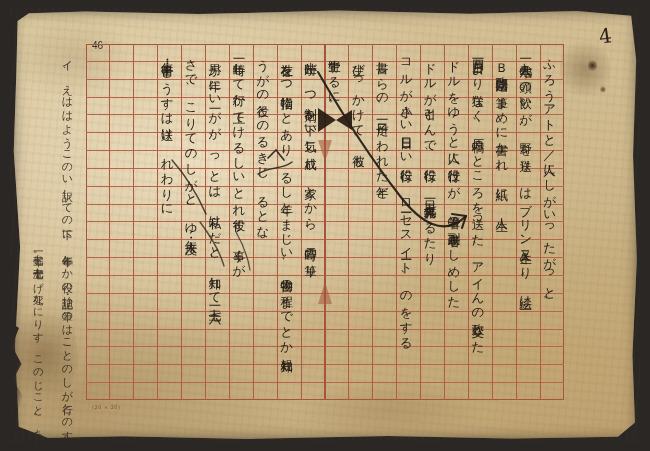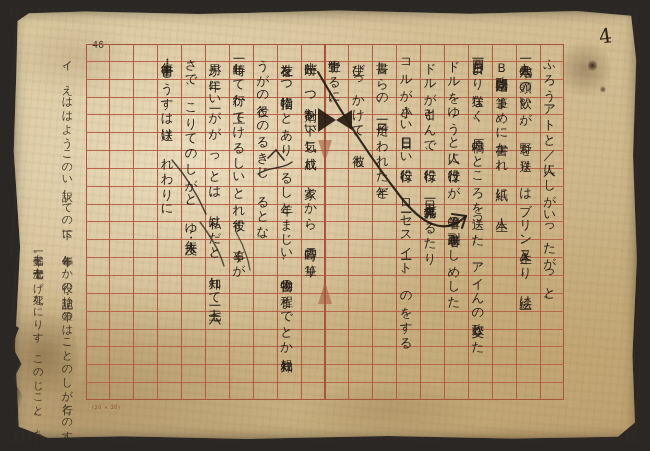--- a/index.html
+++ b/index.html
@@ -153,21 +153,21 @@
     color: #342b22;
     line-height: 1.5;
     letter-spacing: 0.05em;
     white-space: nowrap;
     opacity: 0.92;
   }
   .page-num {
     position: absolute;
     font-size: 10px;
     color: #3a3026;
-    font-family: Liberation Mono, monospace;
+    font-family: Liberation Sans, sans-serif;
   }
   .folio {
     position: absolute;
     right: 38px;
     top: 24px;
     font-size: 20px;
     color: #2a2219;
     font-family: "DejaVu Serif", serif;
     transform: rotate(-8deg);
   }

